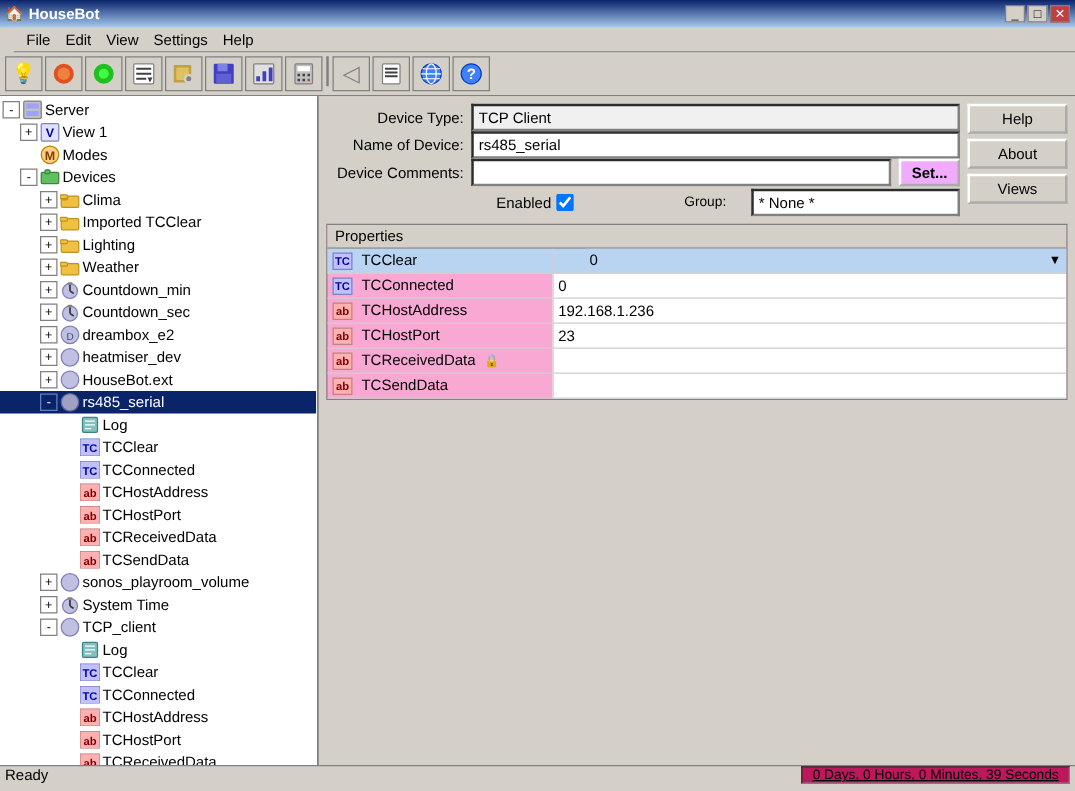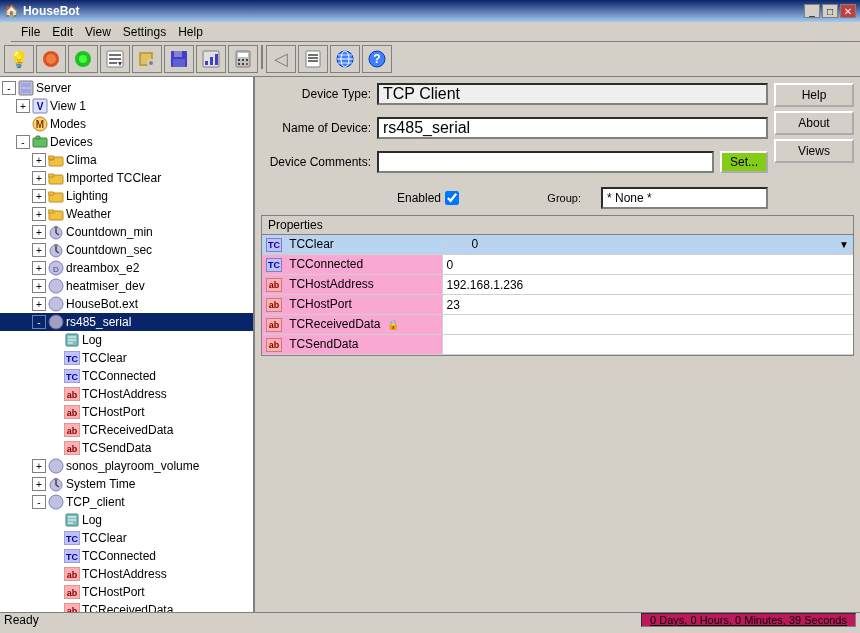--- a/index.html
+++ b/index.html
@@ -71,34 +71,34 @@
     .node-icon { width: 16px; height: 16px; margin-right: 2px; flex-shrink: 0; display: inline-flex; align-items: center; justify-content: center; font-size: 12px; }
     .node-text { font-size: 12px; }
 
     
     #right-panel { flex: 1; display: flex; flex-direction: column; background: #d4d0c8; padding: 6px; gap: 6px; }
 
     .form-row { display: flex; align-items: center; gap: 6px; }
     .form-label { font-size: 12px; min-width: 110px; text-align: right; }
     .form-input {
       border: 2px inset #808080; background: white; padding: 2px 4px;
-      font-size: 16px; height: 22px;
+      font-size: 12px; height: 22px;
     }
     .form-input-wide { flex: 1; }
 
     
     #buttons-col { display: flex; flex-direction: column; gap: 4px; min-width: 80px; }
     .panel-btn {
       background: #d4d0c8; border: 2px outset #ffffff; padding: 3px 8px;
       font-size: 12px; cursor: pointer; text-align: center;
     }
 
     
     #top-section { display: flex; gap: 6px; }
-    #form-section { flex: 1; display: flex; flex-direction: column; gap: 12px; }
+    #form-section { flex: 1; display: flex; flex-direction: column; gap: 0; }
 
     
     #enabled-row { display: flex; align-items: center; gap: 20px; margin-top: 2px; }
     .checkbox-label { font-size: 12px; display: flex; align-items: center; gap: 4px; }
     .checkbox-label input { width: 14px; height: 14px; }
     .group-label { font-size: 11px; }
     .group-input { border: 2px inset #808080; background: white; padding: 2px 4px; font-size: 12px; min-width: 80px; }
 
     
     #properties-section { border: 1px solid #808080; background: #f9a8d4; }
@@ -127,21 +127,21 @@
     
     #tree-container { padding: 2px 0; }
     #tree-content { flex: 1; overflow-y: scroll; overflow-x: auto; }
     #tree-content::-webkit-scrollbar { width: 16px; }
     #tree-content::-webkit-scrollbar-track { background: #d4d0c8; border: 1px solid #808080; }
     #tree-content::-webkit-scrollbar-thumb { background: #c0c0c0; border: 1px solid #808080; }
 
     .lock-icon { font-size: 10px; margin-left: 4px; }
 
     
-    .set-btn { background: #84cc16; border: 2px outset #ffffff; padding: 0 8px; font-size: 12px; cursor: pointer; height: 22px; }
+    .set-btn { background: #f0abfc; border: 2px outset #ffffff; padding: 0 8px; font-size: 12px; cursor: pointer; height: 22px; font-weight: bold; }
   </style>
 </head>
 <body>
 
 <div id="titlebar">
   <div id="titlebar-left">
     <span>🏠</span>
     <span>HouseBot</span>
   </div>
   <div id="titlebar-controls">

